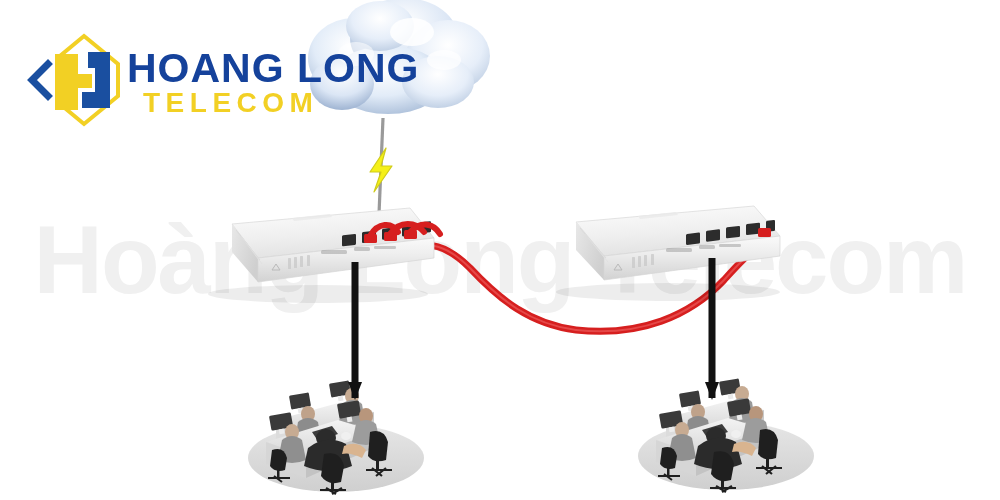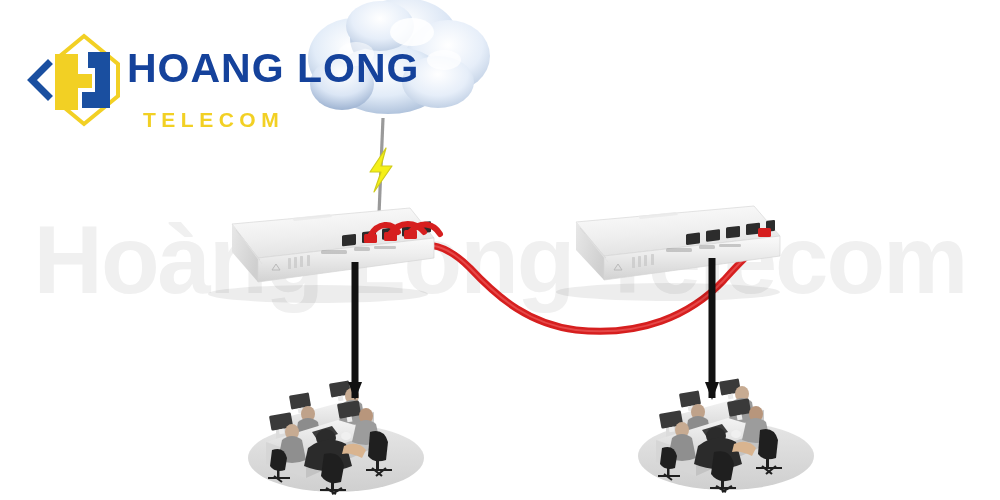--- a/index.html
+++ b/index.html
@@ -29,22 +29,22 @@
 
   
   .logo{position:absolute;left:22px;top:30px;width:260px;height:100px;z-index:6;}
   .logo-mark{position:absolute;left:0;top:0;width:102px;height:100px;}
   .logo-text{position:absolute;left:105px;top:18px;}
   .logo-title{
     font-size:41px;font-weight:bold;color:#15429b;
     letter-spacing:1px;line-height:1;white-space:nowrap;
   }
   .logo-sub{
-    font-size:21px;font-weight:bold;color:#f2d024;
-    letter-spacing:5.5px;line-height:1;margin-top:20px;margin-left:16px;white-space:nowrap;
+    font-size:28px;font-weight:bold;color:#f2d024;
+    letter-spacing:5.5px;line-height:1;margin-top:0;margin-left:16px;white-space:nowrap;
   }
 
   
   .cloud-wrap{position:absolute;left:292px;top:-4px;width:210px;height:140px;z-index:4;}
   .cloud-label{
     position:absolute;left:0;top:46px;width:210px;
     text-align:center;font-size:13.5px;font-weight:bold;color:#10214a;
     z-index:5;letter-spacing:0px;
   }
 

